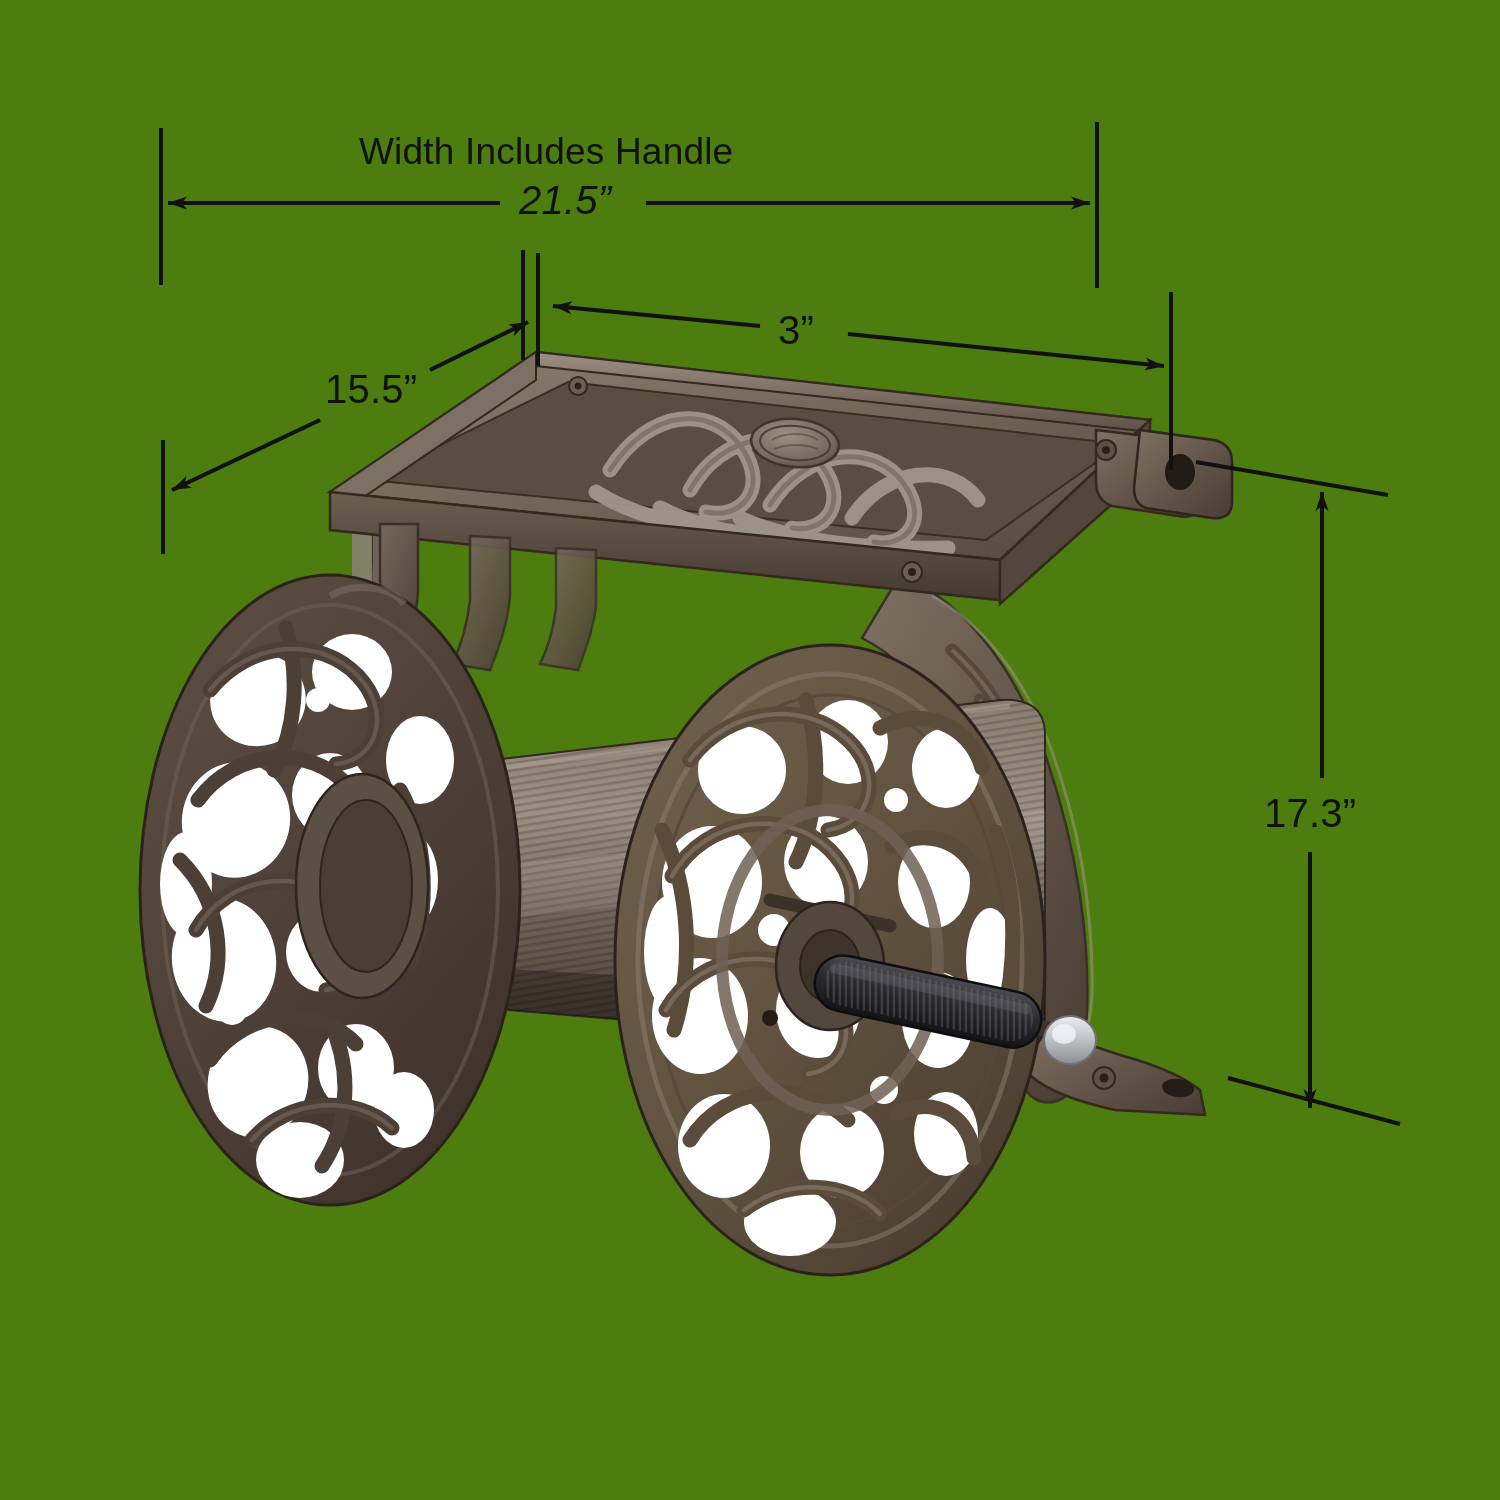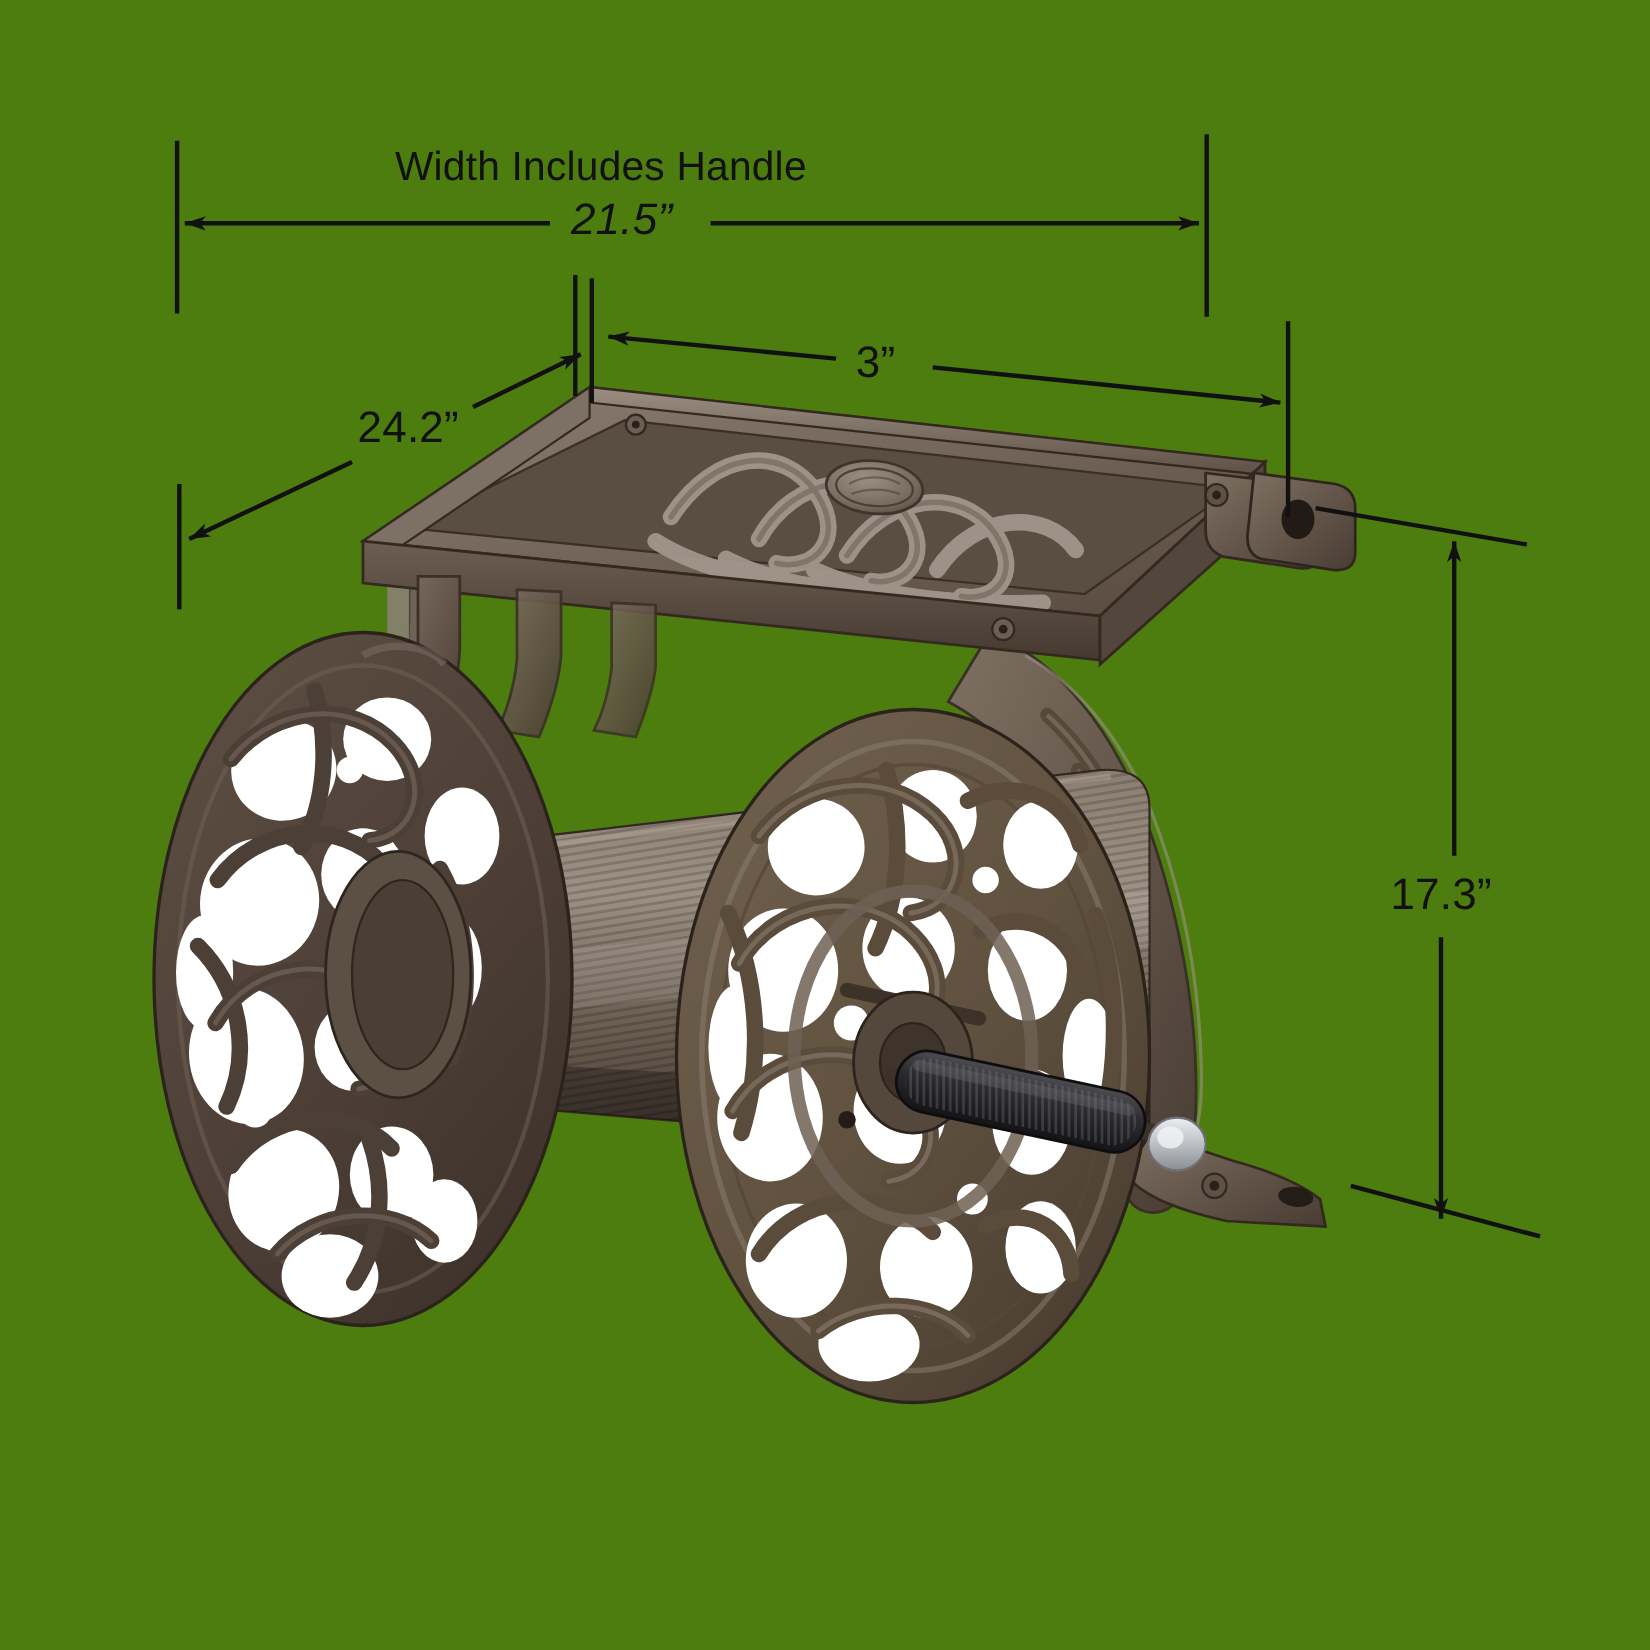--- a/index.html
+++ b/index.html
@@ -356,17 +356,17 @@
       <line x1="1310" y1="852" x2="1310" y2="1108" stroke="#111111" stroke-width="4" marker-end="url(#arrR)"></line>
     </g>
   </svg>
 
   <div class="dimtext t-title" style="left:359px; top:131px;">Width Includes Handle</div>
 
   <div class="dimtext t-dim" style="left:519px; top:178px;font-style:italic;">21.5”</div>
 
   <div class="dimtext t-dim" style="left:778px; top:308px;">3”</div>
 
-  <div class="dimtext t-dim" style="left:325px; top:367px;">24.2”</div>
+  <div class="dimtext t-dim" style="left:325px; top:367px;">15.5”</div>
 
   <div class="dimtext t-dim" style="left:1264px; top:791px;">17.3”</div>
 
 </div>
 
 </body></html>

